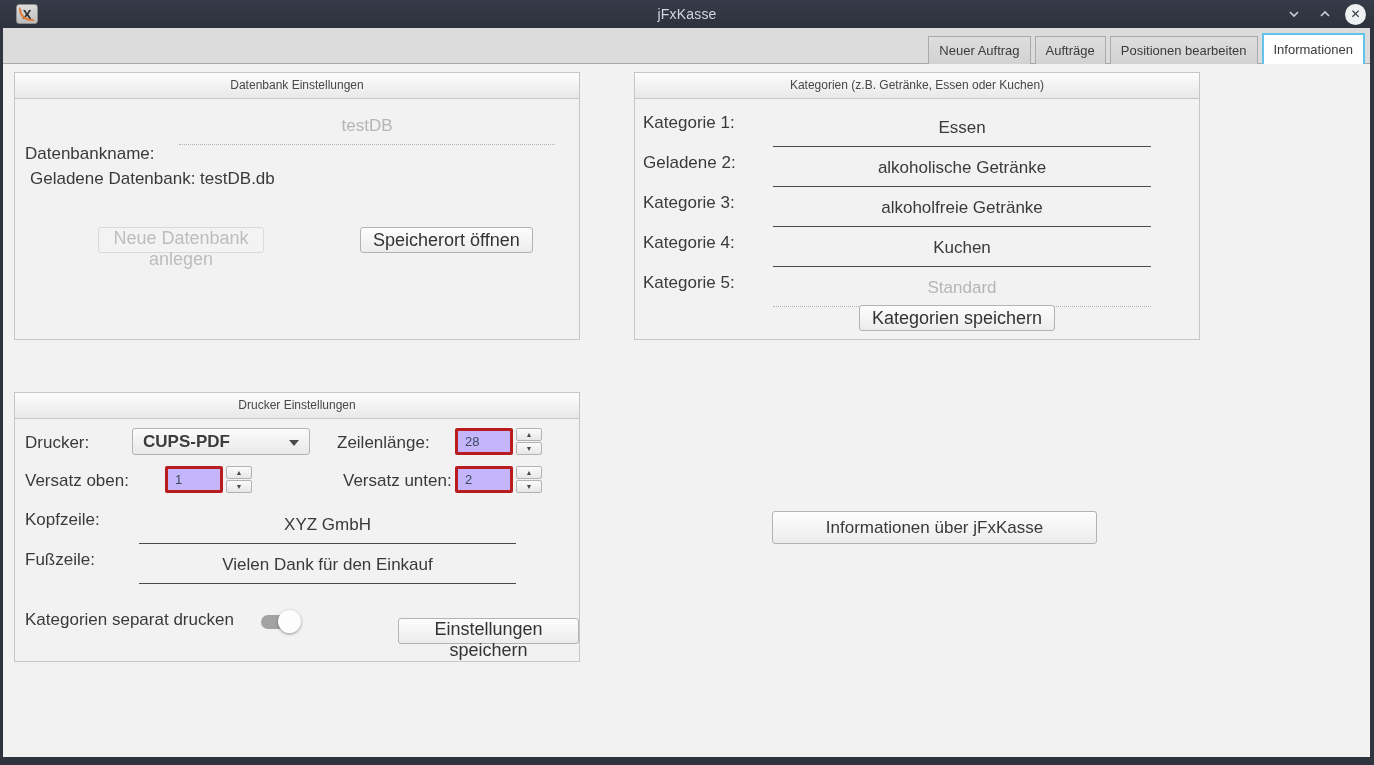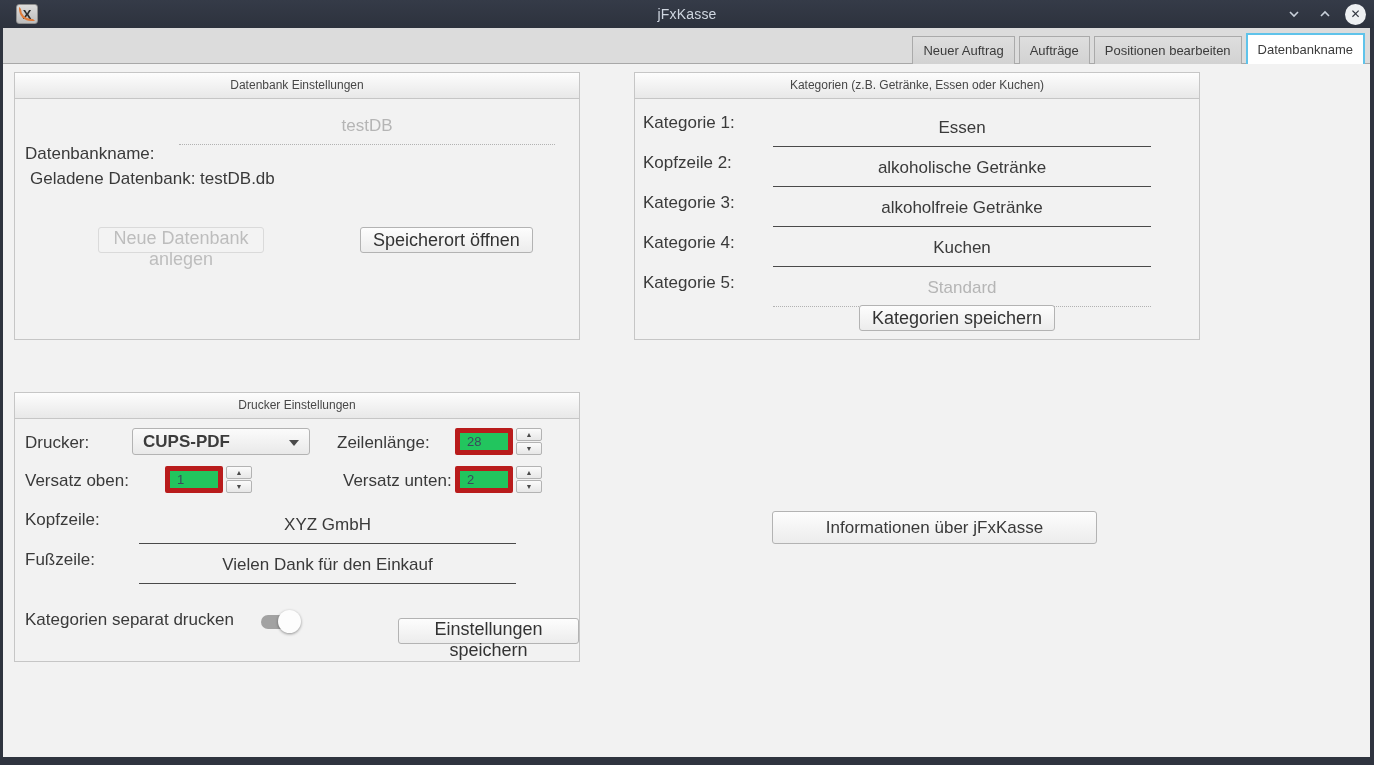--- a/index.html
+++ b/index.html
@@ -127,22 +127,22 @@
     position:absolute; right:10px; top:11px;
     width:0; height:0;
     border-left:5px solid transparent; border-right:5px solid transparent;
     border-top:6px solid #4a4a4a;
   }
 
   
   .spinner { position:absolute; height:27px; display:flex; gap:3px; }
   .spinner input {
     width:58px; height:27px;
-    border:5px solid #b91c1c; border-radius:2px;
-    background:#22c55e; outline:none;
+    border:3px solid #b91c1c; border-radius:2px;
+    background:#c4b5fd; outline:none;
     padding:0 7px; font-size:13px; color:#3b4a5c; font-family:inherit;
   }
   .spin-btns { display:flex; flex-direction:column; gap:1px; }
   .spin-btn {
     width:26px; height:13px;
     background:linear-gradient(#fbfbfb,#e7e7e7);
     border:1px solid #b3b3b3; border-radius:2px;
     font-size:7px; line-height:11px; text-align:center; color:#4a4a4a;
     cursor:default;
   }
@@ -180,21 +180,21 @@
 </div>
 
 <div class="win-body">
 <div class="win-inner">
 
   <div class="tabstrip">
     <div class="tabs">
       <div class="tab">Neuer Auftrag</div>
       <div class="tab">Aufträge</div>
       <div class="tab">Positionen bearbeiten</div>
-      <div class="tab active">Datenbankname</div>
+      <div class="tab active">Informationen</div>
     </div>
   </div>
 
   <div class="panel" style="left:11px; top:44px; width:566px; height:268px;">
     <div class="panel-header">Datenbank Einstellungen</div>
     <div class="lbl" style="left:10px; top:38px;margin-top:33px;">Datenbankname:</div>
     <div class="ufield empty" style="left:164px; top:34px; width:376px;">
       <input type="text" placeholder="testDB" style="">
     </div>
     <div class="lbl" style="left:15px; top:96px;">Geladene Datenbank: testDB.db</div>
@@ -203,21 +203,21 @@
   </div>
 
   <div class="panel" style="left:631px; top:44px; width:566px; height:268px;">
     <div class="panel-header">Kategorien (z.B. Getränke, Essen oder Kuchen)</div>
 
     <div class="lbl" style="left:8px; top:40px;">Kategorie 1:</div>
     <div class="ufield" style="left:138px; top:36px; width:378px;">
       <input type="text" value="Essen" style="">
     </div>
 
-    <div class="lbl" style="left:8px; top:80px;">Kopfzeile 2:</div>
+    <div class="lbl" style="left:8px; top:80px;">Geladene 2:</div>
     <div class="ufield" style="left:138px; top:76px; width:378px;">
       <input type="text" value="alkoholische Getränke" style="">
     </div>
 
     <div class="lbl" style="left:8px; top:120px;">Kategorie 3:</div>
     <div class="ufield" style="left:138px; top:116px; width:378px;">
       <input type="text" value="alkoholfreie Getränke" style="">
     </div>
 
     <div class="lbl" style="left:8px; top:160px;">Kategorie 4:</div>

